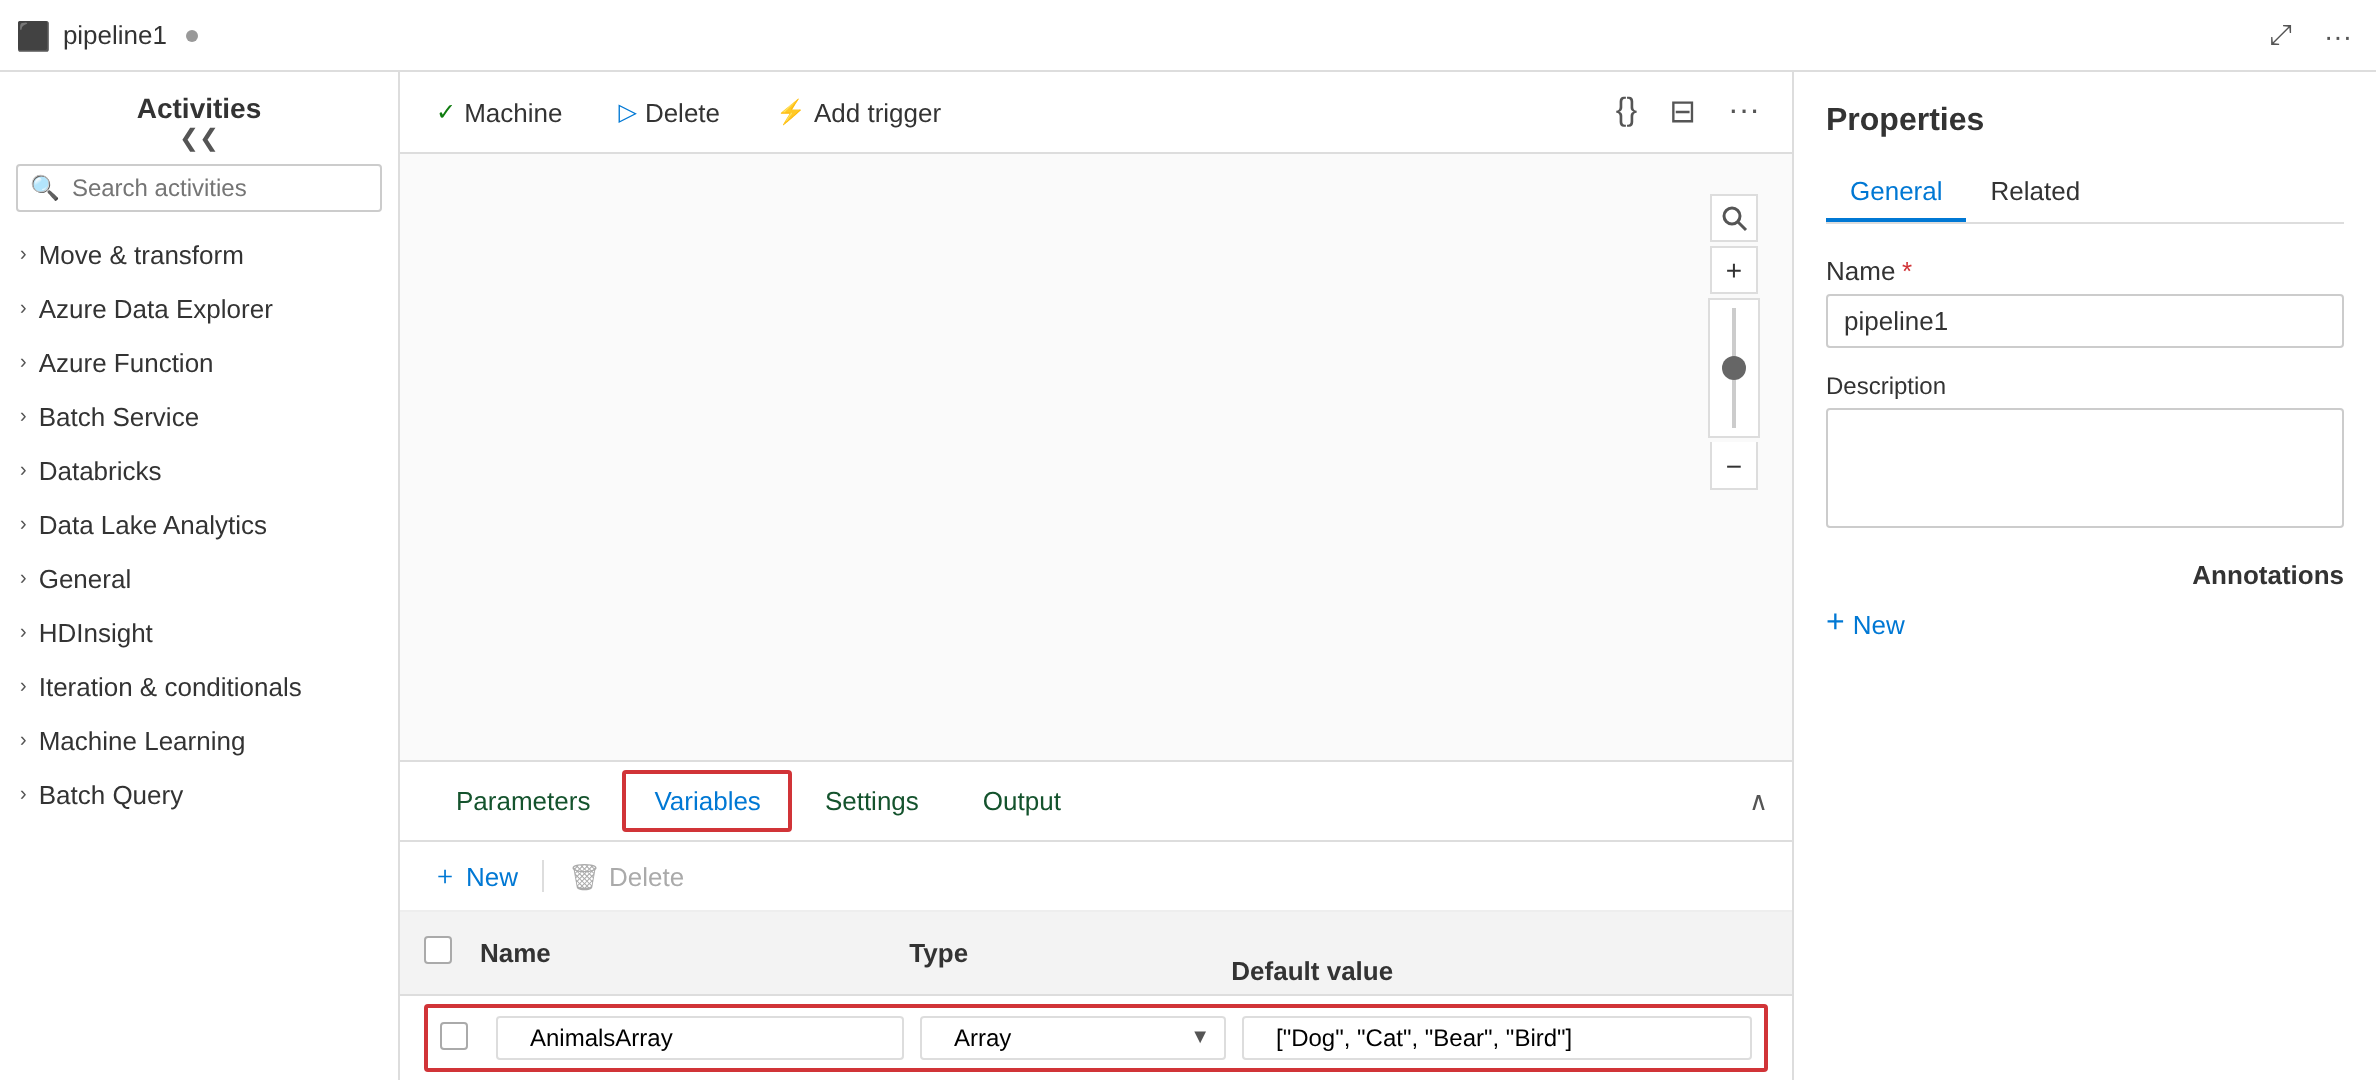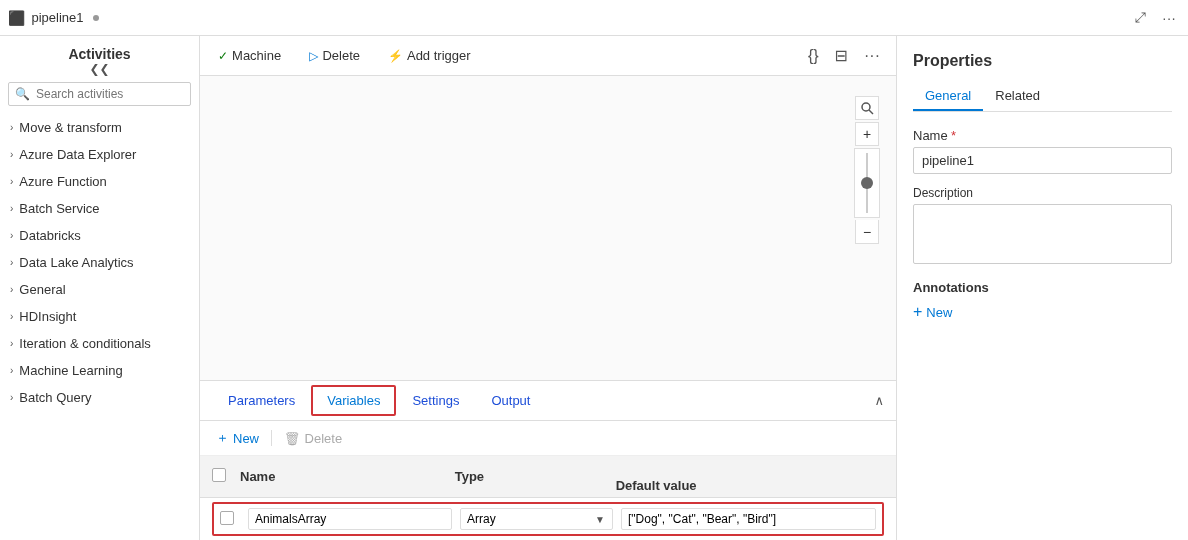--- a/index.html
+++ b/index.html
@@ -112,21 +112,21 @@
     .bottom-panel {
       border-top: 1px solid #ddd;
       background: #fff;
     }
     .tabs-row {
       display: flex; align-items: center;
       padding: 0 12px;
       border-bottom: 1px solid #ddd;
     }
     .tab {
-      padding: 8px 16px; cursor: pointer; color: #1d4ed8;
+      padding: 8px 16px; cursor: pointer; color: #14532d;
       border-bottom: 2px solid transparent;
       margin-bottom: -1px;
     }
     .tab.active {
       color: #0078d4; border-bottom: 2px solid #d13438;
       border: 2px solid #d13438; border-radius: 2px;
       margin: 4px 0; padding: 6px 14px;
     }
     .tabs-collapse { margin-left: auto; cursor: pointer; color: #555; }
 
@@ -155,21 +155,21 @@
     .table-row-container {
       padding: 4px 12px;
     }
     .table-row-item {
       display: flex; align-items: center;
       padding: 4px 0; border: 2px solid #d13438; border-radius: 2px;
       padding: 4px 6px;
     }
     .row-check { width: 28px; }
     .row-name input, .row-type select, .row-default input {
-      border: 1px solid #ddd; border-radius: 2px; padding: 3px 6px;
+      border: 1px solid #ddd; border-radius: 2px; padding: 3px 16px;
       font-size: 12px; width: 100%; outline: none;
     }
     .row-name { flex: 2; padding-right: 8px; }
     .row-type { flex: 1.5; padding-right: 8px; position: relative; }
     .row-type select { appearance: none; background: #fff; cursor: pointer; }
     .row-type-arrow {
       position: absolute; right: 16px; top: 50%; transform: translateY(-50%);
       font-size: 10px; color: #555; pointer-events: none;
     }
     .row-default { flex: 2.5; }
@@ -194,21 +194,21 @@
       padding: 5px 8px; font-size: 13px; width: 100%;
       margin-bottom: 12px; outline: none; color: #333;
     }
     .prop-textarea {
       border: 1px solid #ccc; border-radius: 2px;
       padding: 5px 8px; font-size: 13px; width: 100%;
       height: 60px; margin-bottom: 12px; outline: none;
       resize: none; color: #333;
     }
     .annotations-section { margin-top: 4px; }
-    .annotations-title { font-size: 13px; font-weight: 600; color: #333; margin-bottom: 8px; }
+    .annotations-title { font-size: 13px; font-weight: 600; color: #333; margin-bottom: 8px; text-align: right; }
     .new-annotation-btn {
       display: flex; align-items: center; gap: 4px;
       cursor: pointer; color: #0078d4; background: none;
       border: none; font-size: 13px; padding: 0;
     }
     .new-annotation-btn .plus { font-size: 16px; font-weight: 300; }
 
     
     .custom-checkbox {
       width: 14px; height: 14px;

